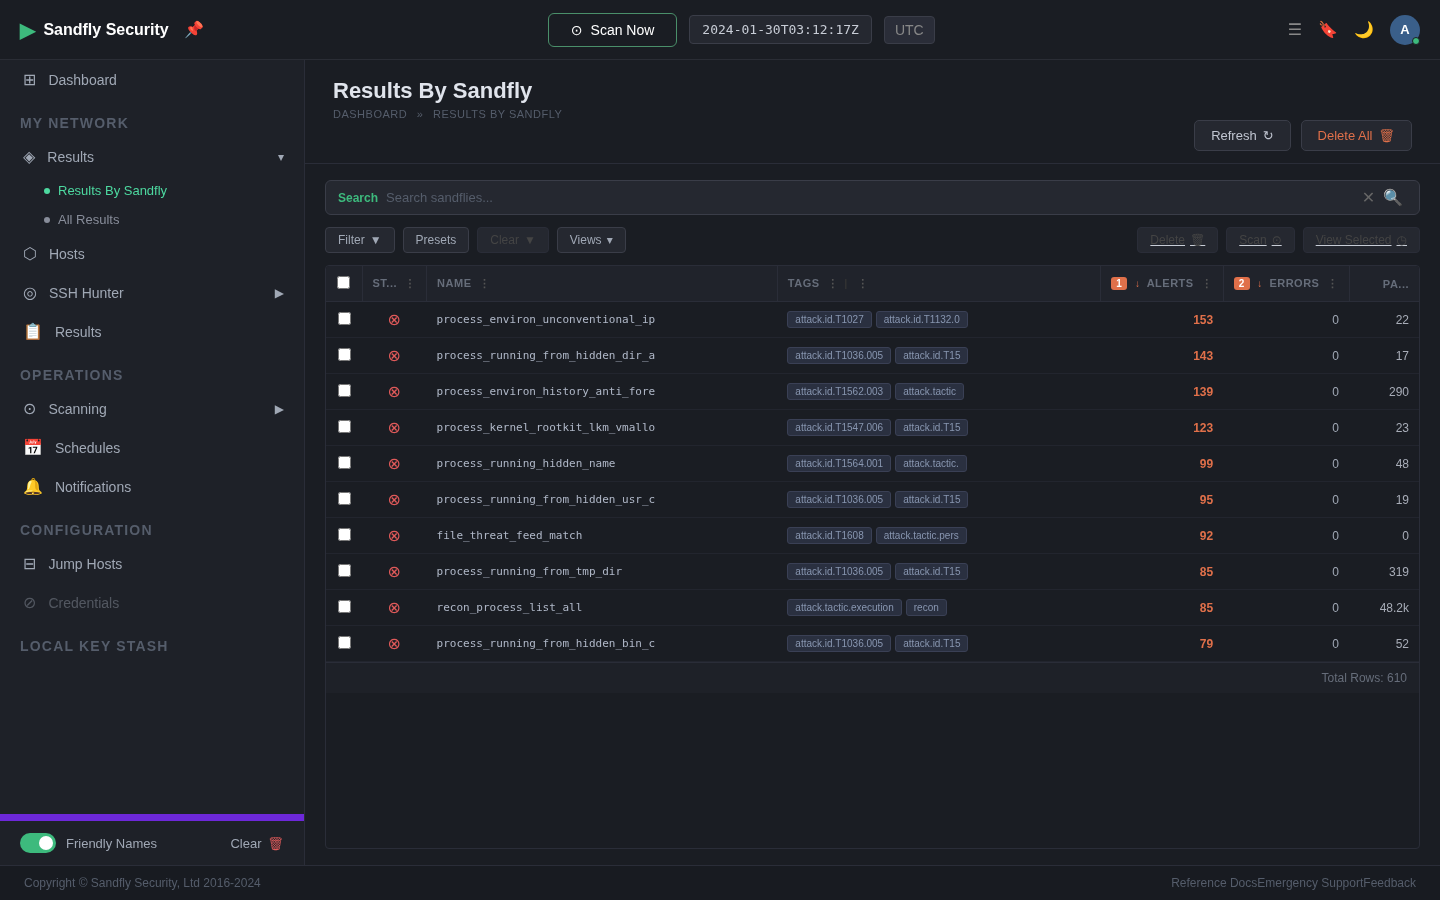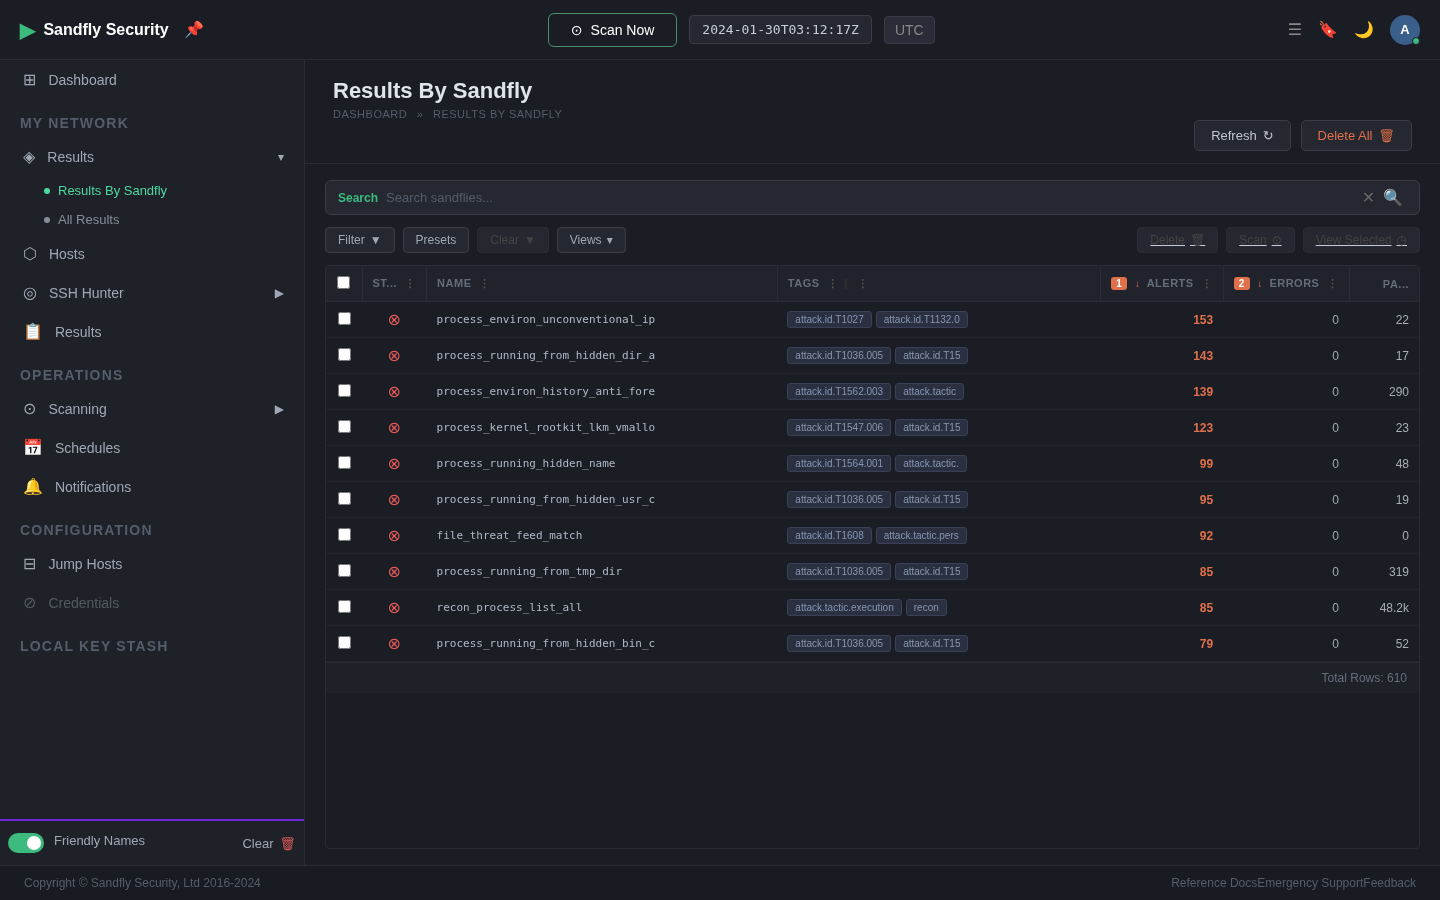--- a/index.html
+++ b/index.html
@@ -90,23 +90,24 @@
     .sidebar-sub-item {
       display: flex; align-items: center; padding: 7px 20px 7px 0;
       color: #888d9a; cursor: pointer; font-size: 13px; gap: 8px;
     }
     .sidebar-sub-item.active { color: #4dd9a0; }
     .sidebar-sub-item .bullet { width: 6px; height: 6px; border-radius: 50%; background: currentColor; flex-shrink: 0; }
 
     
     .sidebar-bottom {
       margin-top: auto;
-      padding: 12px 8px;
-      border-top: 2px solid #6d28d9;
+      padding: 12px 20px;
+      border-top: 7px solid #6d28d9;
       display: flex;
+      align-items: center;
       gap: 10px;
     }
     .friendly-toggle {
       width: 36px; height: 20px; background: #3dba7d; border-radius: 10px;
       position: relative; cursor: pointer; flex-shrink: 0;
     }
     .friendly-toggle::after {
       content: '';
       position: absolute;
       right: 3px; top: 3px;

